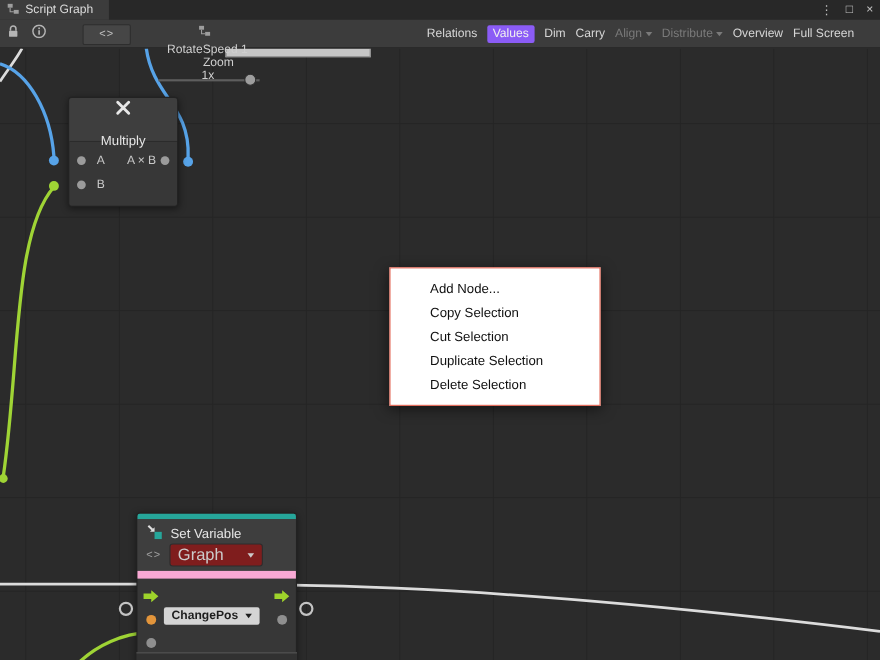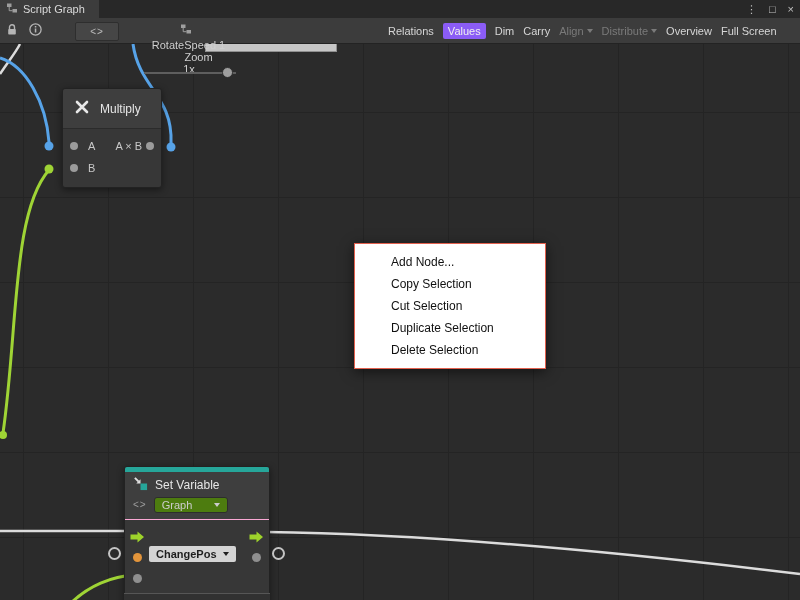--- a/index.html
+++ b/index.html
@@ -43,37 +43,37 @@
                         linear-gradient(90deg,#242424 1px,transparent 1px);
        background-size:85px 85px;background-position:23px 68px;}
   .wires{position:absolute;left:0;top:0;width:800px;height:600px;z-index:1;pointer-events:none;}
 
   
   .node{position:absolute;z-index:2;border:1px solid #222;border-radius:3px;
        box-shadow:0 2px 7px rgba(0,0,0,.45);background:#373737;box-sizing:border-box;}
 
   .node-multiply{left:62px;top:88px;width:100px;}
   .nm-header{height:39px;display:flex;align-items:center;gap:9px;padding:0 10px;background:#3E3E3E;
-       border-bottom:1px solid #2B2B2B;border-radius:3px 3px 0 0;}
+       border-bottom:1px solid #2B2B2B;border-radius:3px 3px 0 0;flex-direction:column;}
   .node-title{color:#E6E6E6;font-size:12px;}
   .nm-body{padding:6px 0 8px;}
   .prow{position:relative;height:22px;display:flex;align-items:center;color:#C8C8C8;font-size:11px;}
   .pdot{width:8px;height:8px;border-radius:50%;background:#9B9B9B;flex:0 0 auto;}
   .pdot.in{margin-left:7px;margin-right:10px;}
   .label-out{margin-left:auto;margin-right:4px;}
   .pdot.out{margin-right:7px;}
 
   .node-setvar{left:124px;top:466px;width:146px;height:140px;border-radius:3px 3px 0 0;}
   .teal{height:5px;background:#26A69A;border-radius:2px 2px 0 0;}
-  .sv-header{padding:3px 8px 5px;background:#3E3E3E;border-bottom:1px solid #f9a8d4;}
+  .sv-header{padding:3px 8px 5px;background:#3E3E3E;border-bottom:7px solid #f9a8d4;}
   .sv-line1{display:flex;align-items:center;gap:7px;height:19px;color:#E2E2E2;font-size:12px;}
   .sv-line2{display:flex;align-items:center;gap:7px;height:19px;margin-top:1px;}
   .code-glyph{color:#9C9C9C;font-size:10px;letter-spacing:1px;}
-  .dd-dark{display:flex;align-items:center;gap:22px;background:#4d7c0f;border:1px solid #2D2D2D;
-       border-radius:3px;padding:1px 7px;color:#CCCCCC;font-size:11px;}
+  .dd-dark{display:flex;align-items:center;gap:22px;background:#7f1d1d;border:1px solid #2D2D2D;
+       border-radius:3px;padding:1px 7px;color:#CCCCCC;font-size:15px;}
   .flow-row{position:relative;height:22px;margin-top:4px;}
   .arrow-left{position:absolute;left:5px;top:5px;}
   .arrow-right{position:absolute;right:5px;top:5px;}
   .val-row{position:relative;height:22px;display:flex;align-items:flex-start;font-weight:bold;}
   .dot-orange{position:absolute;left:8px;top:7px;width:9px;height:9px;border-radius:50%;background:#E3953B;}
   .dd-light{margin-left:24px;display:flex;align-items:center;gap:6px;background:#D4D4D4;border-radius:2px;
        padding:0 7px;color:#1E1E1E;font-size:11px;height:16px;}
   .dot-gray-r{position:absolute;right:8px;top:7px;width:9px;height:9px;border-radius:50%;background:#8F8F8F;}
   .row3{position:relative;height:20px;}
   .dot-gray-l{position:absolute;left:8px;top:6px;width:9px;height:9px;border-radius:50%;background:#8F8F8F;}

